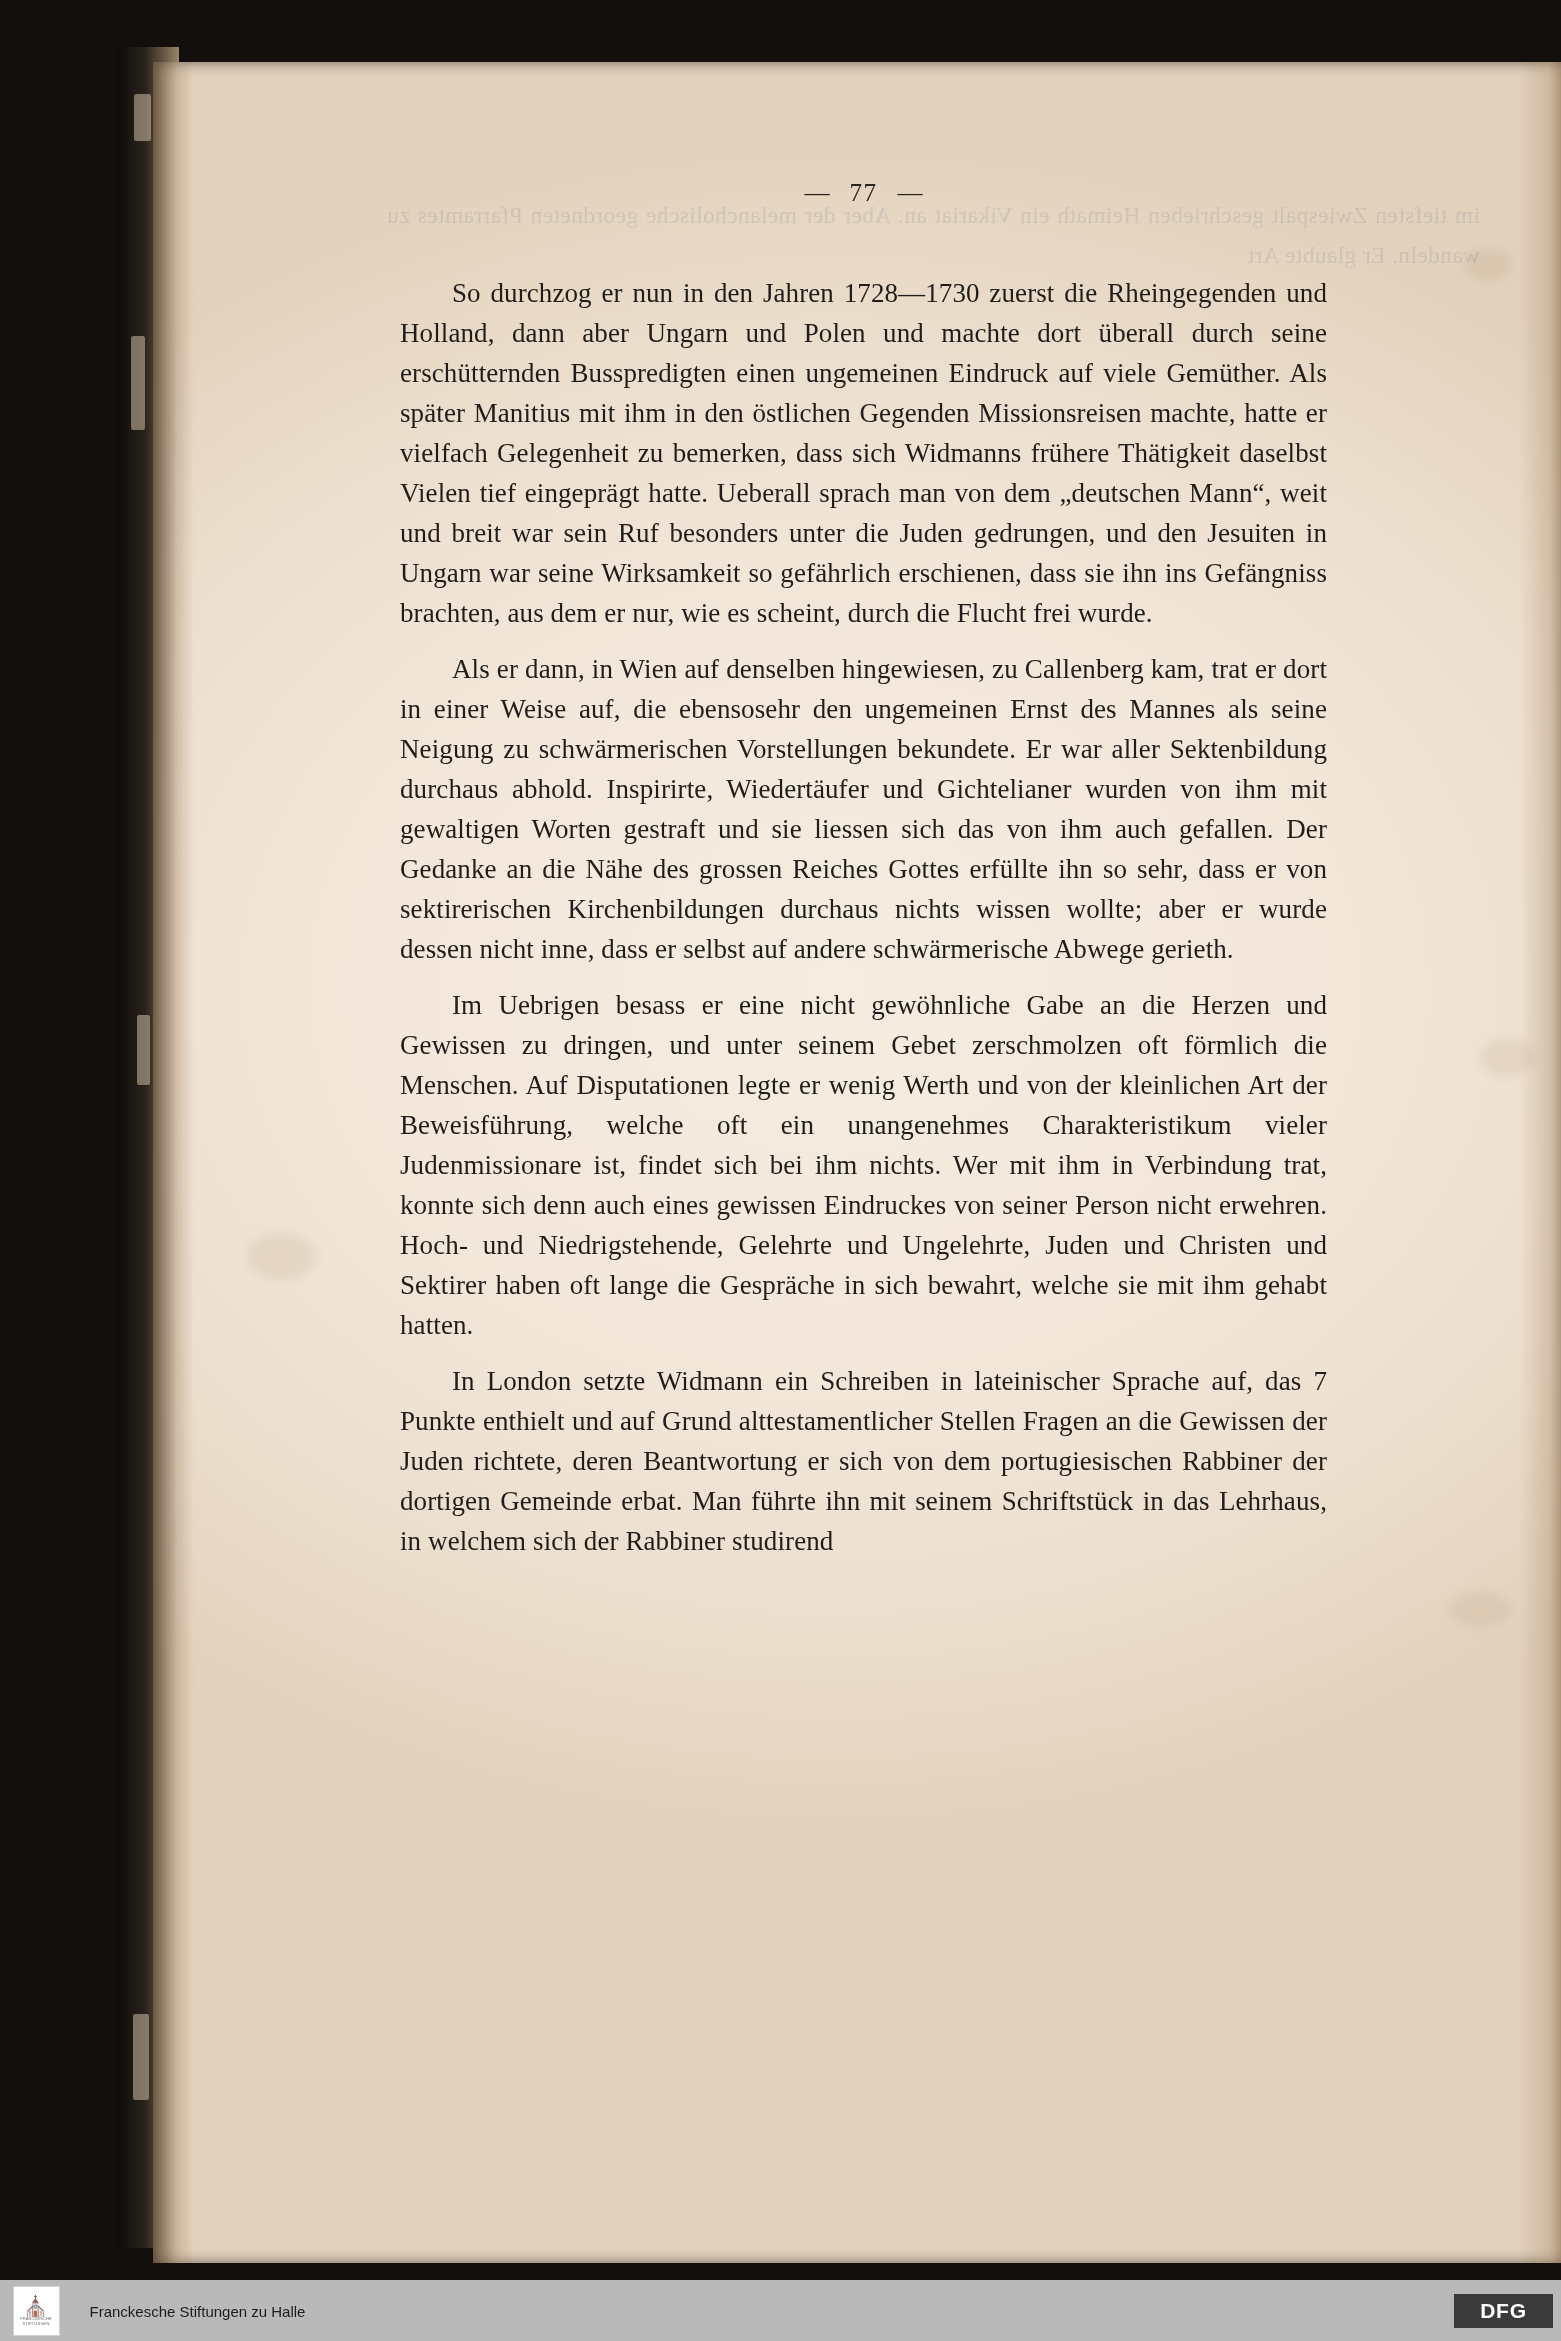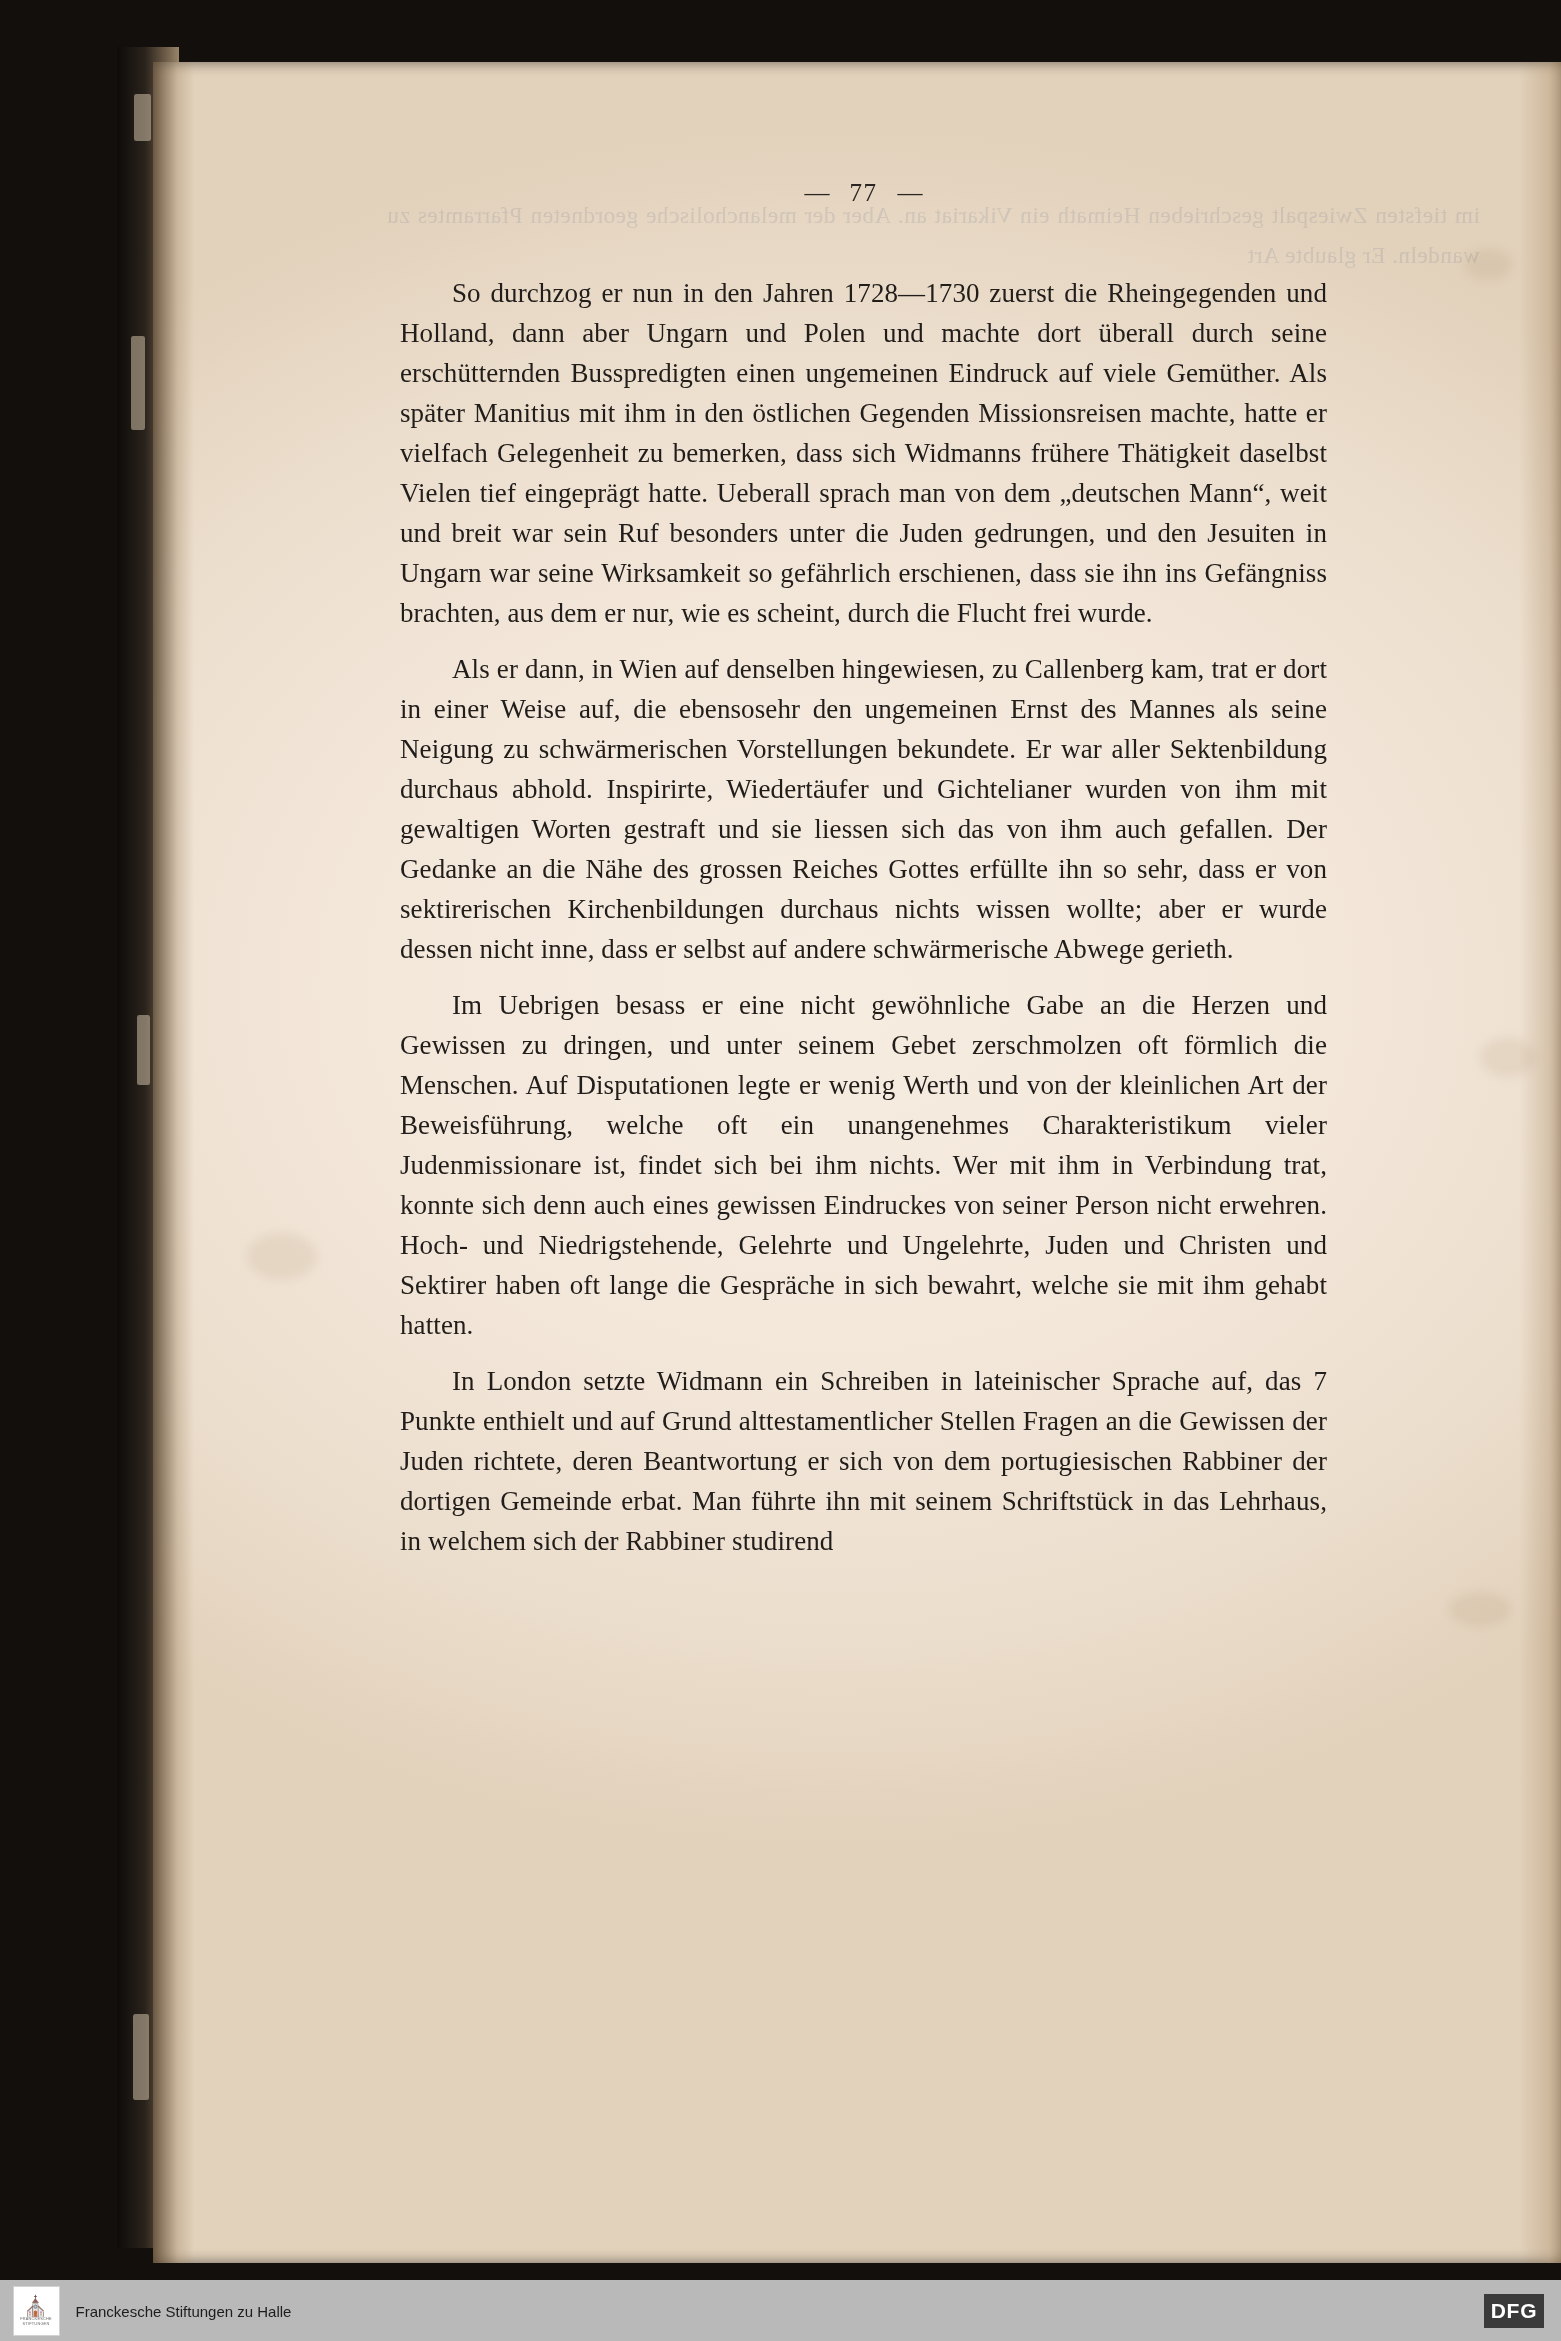--- a/index.html
+++ b/index.html
@@ -138,30 +138,30 @@
   #stamp-caption {
     font-size: 3.9px;
     color: #6a6a6a;
     font-family: "Liberation Sans", sans-serif;
     letter-spacing: 0.2px;
     text-align: center;
     line-height: 4.7px;
     margin-top: 1.6px;
   }
   #bottom-label {
-    margin-left: 16px;
+    margin-left: 30px;
     font-family: "Liberation Sans", sans-serif;
     font-size: 15px;
     color: #1d1d1d;
   }
   #dfg-logo {
     position: absolute;
-    right: 17px;
+    right: 8px;
     top: 14px;
-    width: 60px; height: 34px;
+    width: 99px; height: 34px;
     background: #3a3a3a;
     color: #ffffff;
     font-family: "Liberation Sans", sans-serif;
     font-weight: bold;
     font-size: 21px;
     letter-spacing: 0.8px;
     display: flex;
     align-items: center;
     justify-content: center;
   }

